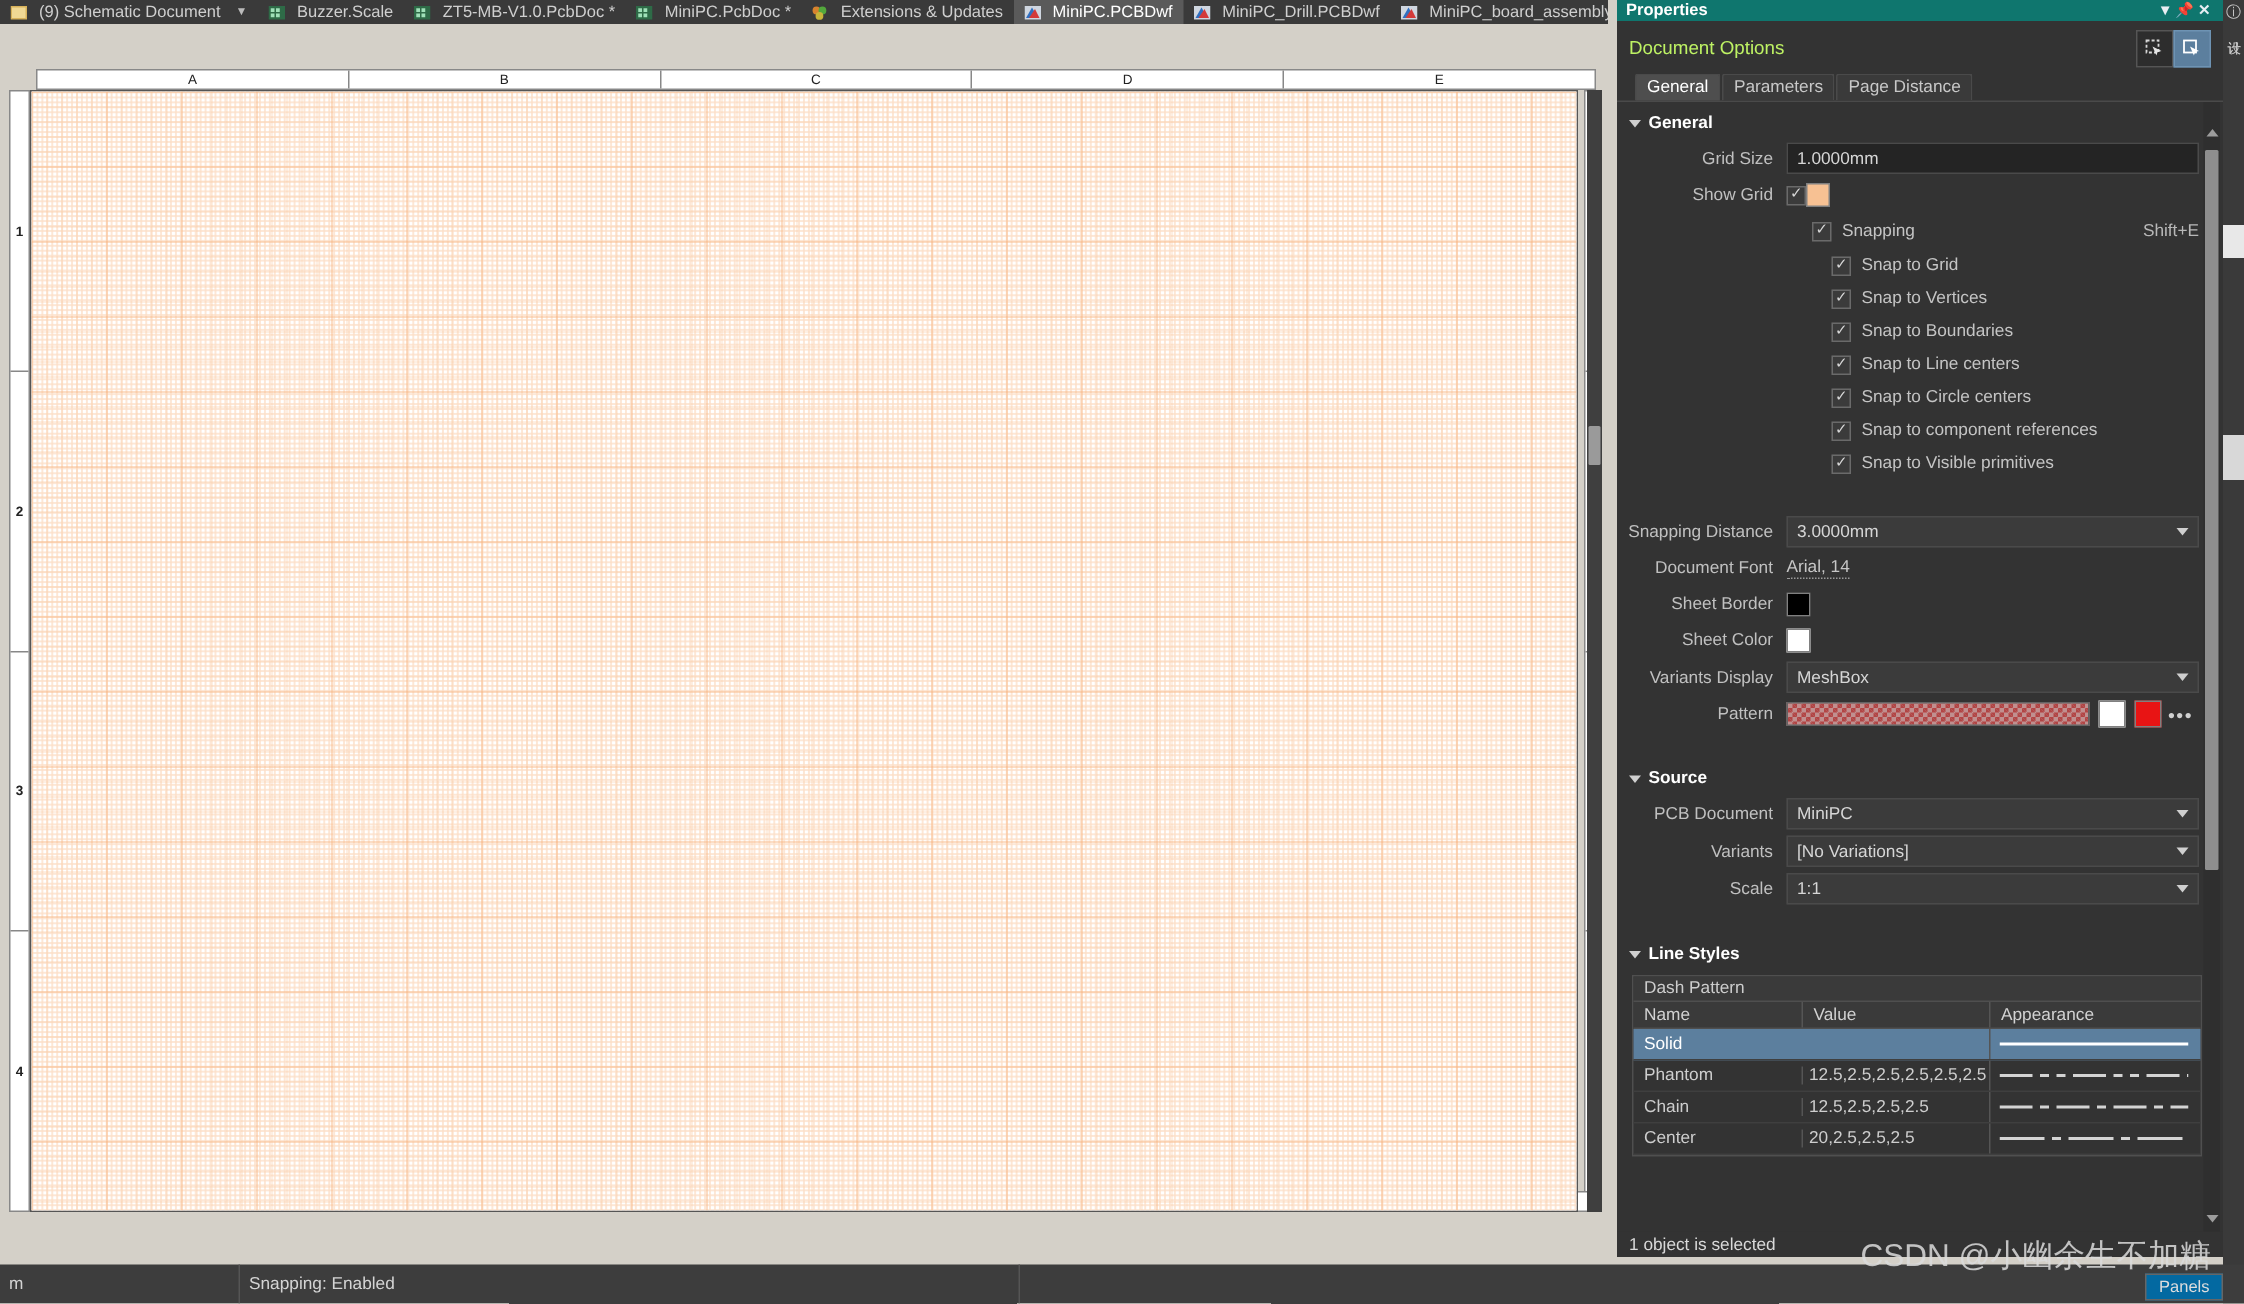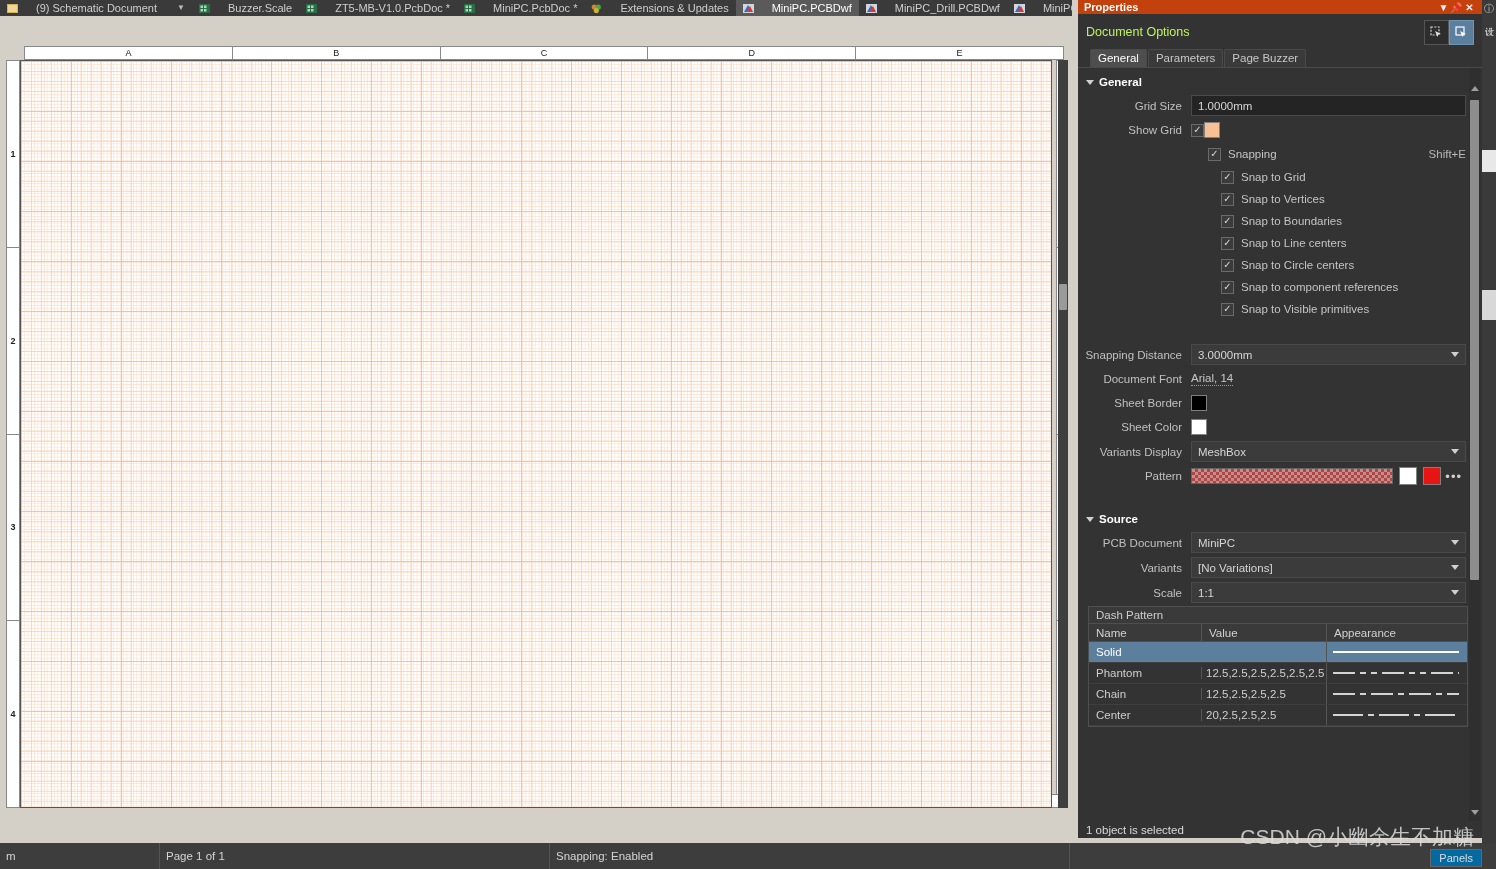--- a/index.html
+++ b/index.html
@@ -10,21 +10,21 @@
   }
   #app { position: relative; width: 1496px; height: 869px; }
 
   
   .tabbar {
     position: absolute; left: 0; top: 0; width: 1072px; height: 16px;
     background: #3a3a3a; display: flex; align-items: center;
     font-size: 11px; color: #d0d0d0; overflow: hidden; white-space: nowrap;
   }
   .doctab {
-    display: flex; align-items: center; gap: 18px;
+    display: flex; align-items: center; gap: 8px;
     padding: 0 7px; height: 16px; line-height: 16px;
     color: #cfcfcf; font-size: 11px; flex: none;
   }
   .doctab.active { background: #5a5a5a; color: #fff; }
   .tabicon { width: 11px; height: 11px; flex: none; display:block; }
   .tabcaret { font-size: 8px; color: #bbb; margin-left: 2px; }
 
   
   .toolbar {
     position: absolute; left: 430px; top: 19px; height: 25px;
@@ -118,21 +118,21 @@
     position: absolute; left: 1px; top: 30%; width: 8px; height: 26px;
     background: #9a9a9a; border-radius: 1px;
   }
 
   
   .panel {
     position: absolute; left: 1078px; top: 0; width: 404px; height: 838px;
     background: #333333; display: flex; flex-direction: column;
   }
   .panel-title {
-    height: 14px; background: #c2410c; color: #fff;
+    height: 14px; background: #0f766e; color: #fff;
     display: flex; align-items: center; padding: 0 6px;
     font-size: 11px; font-weight: bold;
   }
   .panel-title .spacer { flex: 1; }
   .panel-title .tbtn2 {
     width: 13px; text-align: center; font-size: 10px; color: #e8eef3;
   }
   .panel-sub {
     height: 36px; display: flex; align-items: center; padding: 0 8px;
     color: #bef264; font-size: 12.5px;
@@ -509,21 +509,21 @@
           <rect x="1" y="1" width="8" height="8" fill="none" stroke="#ffffff" stroke-width="1.2"></rect>
           <path d="M5 5 L11 8 L8.4 8.6 L7.6 11 Z" fill="#ffffff"></path>
         </svg>
       </div>
     </div>
 
 
     <div class="tabsrow" id="panel-tabs">
         <div class="ptab active">General</div>
         <div class="ptab">Parameters</div>
-        <div class="ptab">Page Buzzer</div>
+        <div class="ptab">Page Distance</div>
       </div>
 
     <div class="panel-body">
       <div class="panel-scroll">
 
         <div class="section-hdr">
           <span class="tri"></span>
           <span>General</span>
         </div>
 
@@ -635,20 +635,24 @@
             </div>
             <div class="row">
               <div class="lbl">Scale</div>
               <div class="field drop">
                 <span>1:1</span>
                 <span class="caret"></span>
               </div>
             </div>
           </div>
 
+        <div class="section-hdr" style="margin-top:18px">
+          <span class="tri"></span>
+          <span>Line Styles</span>
+        </div>
         <div class="ls-wrap">
           <div class="ls-title">Dash Pattern</div>
           <div class="ls-head">
             <div class="c-name">Name</div>
             <div class="c-val">Value</div>
             <div class="c-app">Appearance</div>
           </div>
           <div id="ls-rows">
               <div class="ls-row sel">
                 <div class="c-name">Solid</div>
@@ -703,19 +707,18 @@
 
   <div class="edgestrip">
     <span class="edge-ico">ⓘ</span>
     <span class="edge-vtext">设计</span>
     <div class="edge-white"></div>
     <div class="edge-white2"></div>
   </div>
 
   <div class="statusbar">
     <div class="sb-cell" style="width:160px">m</div>
-    <div class="sb-cell" style="width:390px">Page 1 of 1</div>
     <div class="sb-cell" style="width:520px">Snapping: Enabled</div>
     <div class="watermark">CSDN @小幽余生不加糖</div>
     <div class="panelsbtn">Panels</div>
   </div>
 
 </div>
 
 </body></html>

